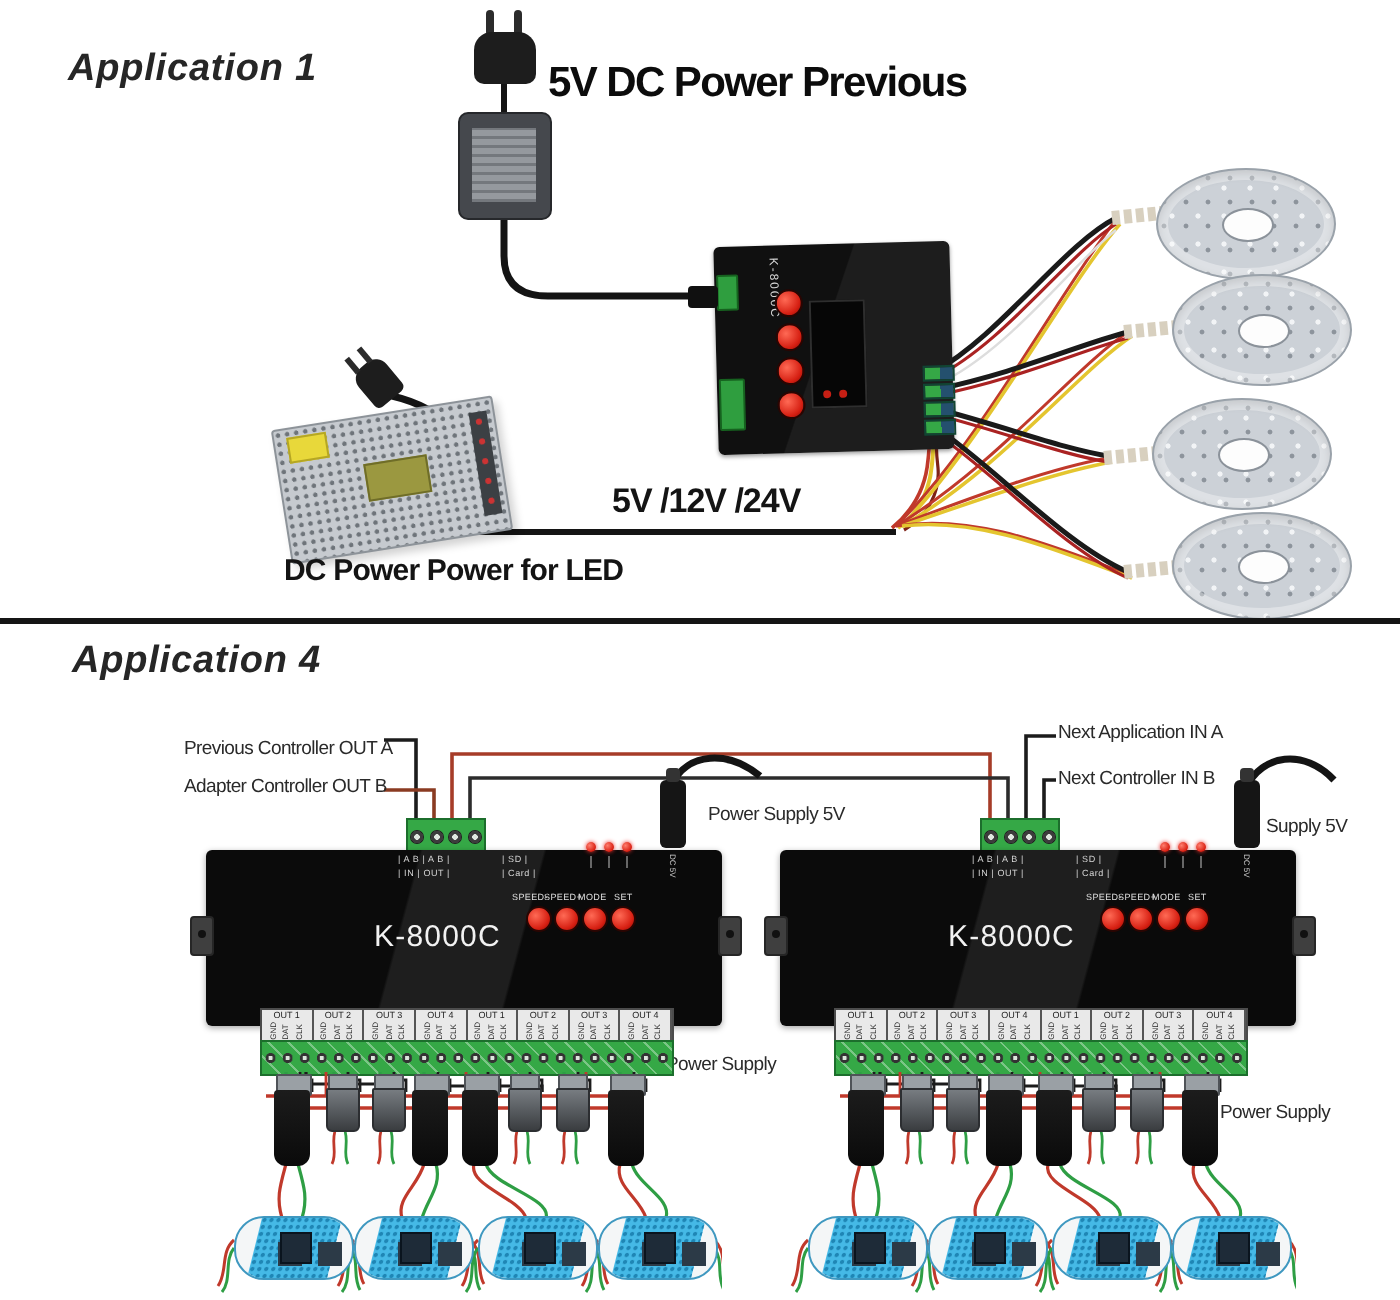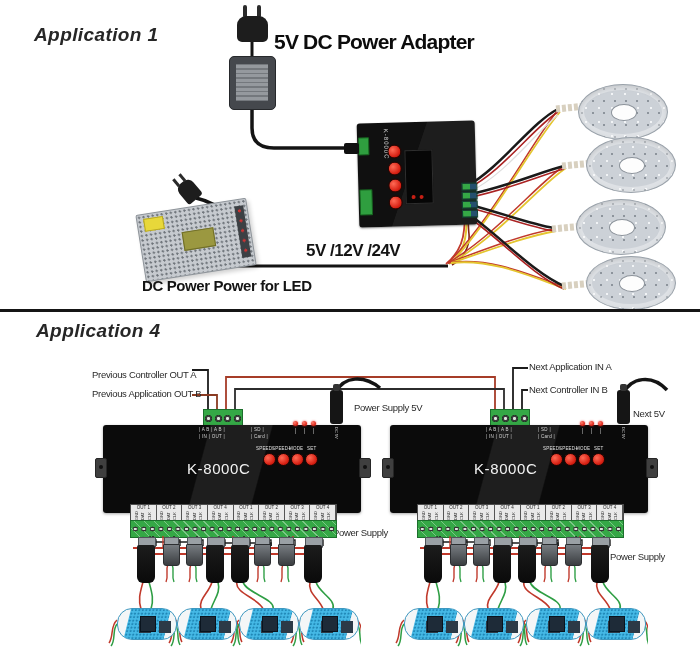--- a/index.html
+++ b/index.html
@@ -139,21 +139,21 @@
   <div class="lbl title" style="left:34px;top:24px">Application 1</div>
 
   <div>
     <div class="prong" style="left:243px;top:5px"></div>
     <div class="prong" style="left:257px;top:5px"></div>
     <div class="plugbody"></div>
     <div class="adbody">
         <div class="adlabel"></div>
       </div>
   </div>
-  <div class="lbl biglbl" style="left:274px;top:30px">5V DC Power Adapter</div>
+  <div class="lbl biglbl" style="left:274px;top:30px">5V DC Power Previous</div>
 
   <div class="a1ctrl">
     <div class="gblock" style="left:1px;top:14px;width:9px;height:16px"></div>
     <div class="gblock" style="left:1px;top:66px;width:11px;height:24px"></div>
     <div class="a1vtext">K-8000C</div>
     <div class="rbtn" style="left:30px;top:22px"></div>
     <div class="rbtn" style="left:30px;top:39px"></div>
     <div class="rbtn" style="left:30px;top:56px"></div>
     <div class="rbtn" style="left:30px;top:73px"></div>
     <div class="a1disp">
@@ -188,25 +188,25 @@
   <div class="psu-plug"></div>
 
   <div class="lbl midlbl" style="left:306px;top:241px">5V /12V /24V</div>
   <div class="lbl psulbl" style="left:142px;top:277px">DC Power Power for LED</div>
 
   <div class="divider"></div>
 
   <div class="lbl title" style="left:36px;top:320px">Application 4</div>
 
   <div class="lbl smlbl" style="left:92px;top:369px">Previous Controller OUT A</div>
-  <div class="lbl smlbl" style="left:92px;top:388px">Previous Application OUT B</div>
+  <div class="lbl smlbl" style="left:92px;top:388px">Adapter Controller OUT B</div>
   <div class="lbl smlbl" style="left:529px;top:361px">Next Application IN A</div>
   <div class="lbl smlbl" style="left:529px;top:384px">Next Controller IN B</div>
   <div class="lbl smlbl" style="left:354px;top:402px">Power Supply 5V</div>
-  <div class="lbl smlbl" style="left:633px;top:408px">Next 5V</div>
+  <div class="lbl smlbl" style="left:633px;top:408px">Supply 5V</div>
   <div class="lbl smlbl" style="left:333px;top:527px">Power Supply</div>
   <div class="lbl smlbl" style="left:610px;top:551px">Power Supply</div>
 
   <div class="ctrl-slot" style="left:103px">
     <div class="jack"></div>
     <div class="jack-tip"></div>
     <div class="tblock">
       <div class="screw"></div>
       <div class="screw"></div>
       <div class="screw"></div>

